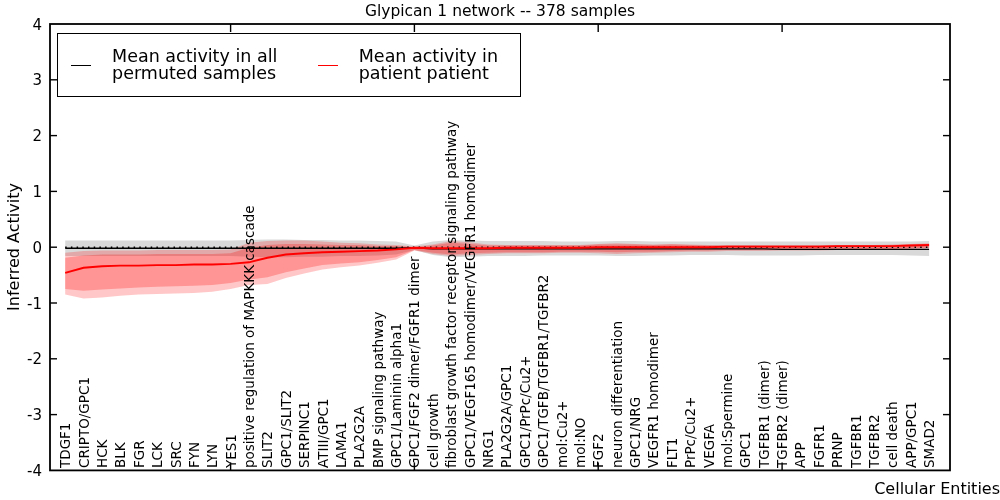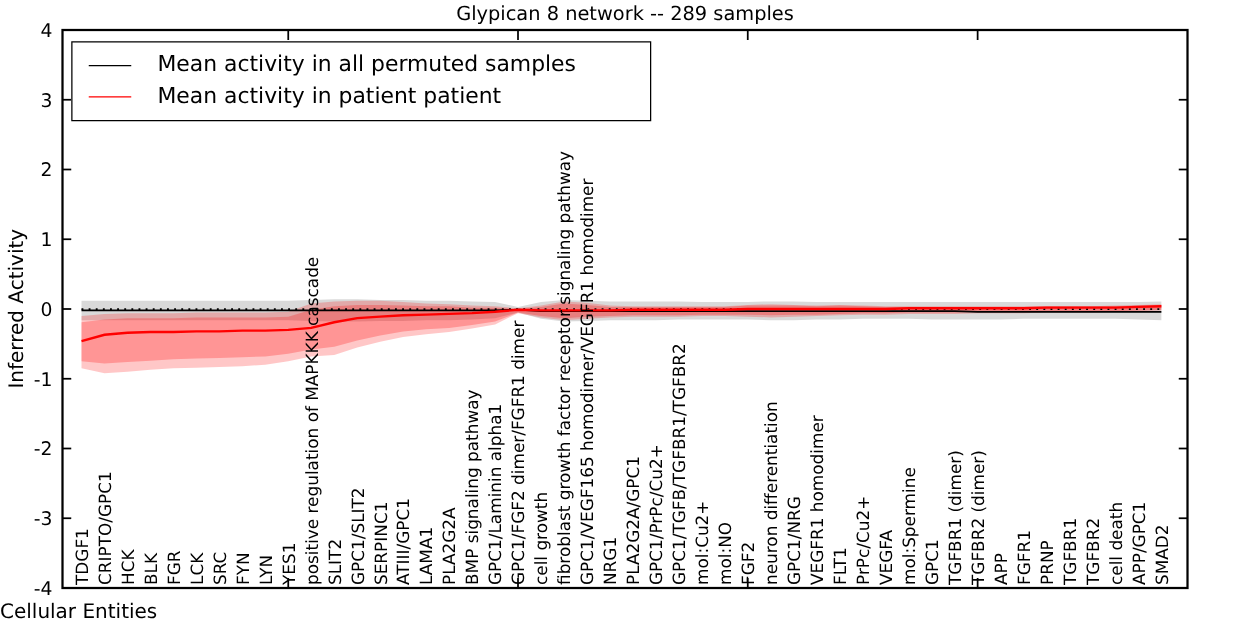--- a/index.html
+++ b/index.html
@@ -1,34 +1,34 @@
 <!DOCTYPE html>
 <html><head>
 <meta charset="utf-8">
 <style>
   html,body{margin:0;padding:0;background:#fff}
   .fig{position:relative;width:1000px;height:500px;background:#ffffff;overflow:hidden;
        font-family:"DejaVu Sans","Liberation Sans",sans-serif;color:#000}
   .title{position:absolute;top:2px;left:0;width:1000px;text-align:center;font-size:15.5px}
   .ylab{position:absolute;top:247px;left:13px;transform:translate(-50%,-50%) rotate(-90deg);
         transform-origin:center;white-space:nowrap;font-size:16px}
-  .xlab{position:absolute;top:479px;left:0;width:1000px;text-align:left;font-size:16px}
+  .xlab{position:absolute;top:479px;left:0;width:1000px;text-align:right;font-size:16px}
   .plot{position:absolute;left:0;top:0;width:1000px;height:500px}
   .legend{position:absolute;left:57px;top:33px;width:464px;height:64px;border:1.6px solid #000;
-          background:#fff;box-sizing:border-box;display:flex;flex-direction:column;
+          background:#fff;box-sizing:border-box;display:flex;flex-direction:row;
           justify-content:center;gap:8px;padding-left:13px;z-index:5}
   .lrow{display:flex;align-items:center;gap:21px}
   .sw{display:inline-block;width:34px;height:0;border-top:1.8px solid #000}
   .ltext{font-size:17.5px;line-height:1}
 </style>
 </head>
 <body>
 
 <div class="fig">
-  <div class="title">Glypican 8 network -- 289 samples</div>
+  <div class="title">Glypican 1 network -- 378 samples</div>
   <div class="ylab">Inferred Activity</div>
   <div id="plot" class="plot"><svg width="1000" height="500" viewBox="0 0 1000 500" font-family="DejaVu Sans, Liberation Sans, sans-serif">
         <polygon points="65.2,240.5 83.6,240.5 102.0,240.5 120.3,240.5 138.7,240.5 157.1,240.5 175.5,240.5 193.9,240.5 212.2,240.5 230.6,240.5 249.0,239.9 267.4,239.4 285.8,239.4 304.2,239.9 322.5,239.9 340.9,240.5 359.3,240.5 377.7,241.1 396.1,241.6 414.4,245.5 432.8,241.6 451.2,239.9 469.6,240.5 488.0,241.1 506.3,241.1 524.7,241.1 543.1,241.1 561.5,241.6 579.9,241.6 598.2,241.6 616.6,241.1 635.0,241.1 653.4,241.6 671.8,241.6 690.1,241.6 708.5,241.6 726.9,241.6 745.3,241.6 763.7,241.6 782.1,241.6 800.4,241.6 818.8,241.6 837.2,241.6 855.6,241.6 874.0,241.6 892.3,241.6 910.7,241.6 929.1,241.1 929.1,256.1 910.7,255.6 892.3,255.0 874.0,255.0 855.6,255.0 837.2,255.0 818.8,255.0 800.4,255.6 782.1,255.6 763.7,255.6 745.3,255.6 726.9,255.0 708.5,255.0 690.1,255.0 671.8,255.6 653.4,255.6 635.0,256.1 616.6,256.1 598.2,255.6 579.9,255.6 561.5,255.6 543.1,255.6 524.7,256.1 506.3,256.1 488.0,256.1 469.6,256.7 451.2,257.2 432.8,255.0 414.4,250.0 396.1,254.5 377.7,255.6 359.3,256.1 340.9,256.1 322.5,256.7 304.2,256.7 285.8,257.2 267.4,257.2 249.0,256.7 230.6,256.1 212.2,256.1 193.9,256.1 175.5,256.1 157.1,256.1 138.7,256.1 120.3,256.1 102.0,256.1 83.6,256.1 65.2,256.1 " fill="rgba(0,0,0,0.15)" stroke="none"></polygon>
         <polygon points="65.2,252.8 83.6,251.1 102.0,250.5 120.3,250.5 138.7,250.5 157.1,250.0 175.5,250.0 193.9,250.0 212.2,250.0 230.6,249.4 249.0,242.7 267.4,241.1 285.8,240.5 304.2,240.5 322.5,241.6 340.9,242.7 359.3,243.3 377.7,244.4 396.1,245.0 414.4,246.6 432.8,244.4 451.2,241.1 469.6,242.2 488.0,244.4 506.3,245.0 524.7,245.0 543.1,245.0 561.5,245.0 579.9,245.0 598.2,243.9 616.6,243.3 635.0,243.9 653.4,244.4 671.8,243.9 690.1,244.4 708.5,245.0 726.9,245.0 745.3,245.0 763.7,245.0 782.1,245.0 800.4,245.0 818.8,245.0 837.2,245.0 855.6,245.0 874.0,245.0 892.3,244.4 910.7,243.9 929.1,243.3 929.1,248.3 910.7,248.9 892.3,249.4 874.0,250.0 855.6,250.0 837.2,250.0 818.8,250.5 800.4,250.5 782.1,250.5 763.7,251.1 745.3,251.1 726.9,251.1 708.5,251.7 690.1,251.7 671.8,252.2 653.4,252.8 635.0,253.3 616.6,253.9 598.2,253.3 579.9,252.8 561.5,252.8 543.1,253.3 524.7,253.3 506.3,253.3 488.0,253.9 469.6,255.0 451.2,256.1 432.8,253.9 414.4,250.5 396.1,259.5 377.7,262.8 359.3,265.6 340.9,267.3 322.5,269.5 304.2,273.4 285.8,277.9 267.4,284.0 249.0,285.1 230.6,289.0 212.2,291.8 193.9,293.0 175.5,293.5 157.1,294.1 138.7,294.6 120.3,295.7 102.0,297.4 83.6,298.5 65.2,294.6 " fill="rgba(255,0,0,0.22)" stroke="none"></polygon>
         <polygon points="65.2,257.8 83.6,255.6 102.0,254.5 120.3,254.5 138.7,254.5 157.1,253.9 175.5,253.9 193.9,253.9 212.2,253.9 230.6,253.3 249.0,247.8 267.4,245.0 285.8,243.9 304.2,243.9 322.5,244.4 340.9,245.0 359.3,245.0 377.7,246.1 396.1,246.1 414.4,247.2 432.8,245.5 451.2,242.7 469.6,243.9 488.0,245.5 506.3,245.5 524.7,245.5 543.1,245.5 561.5,245.5 579.9,245.5 598.2,244.4 616.6,244.4 635.0,244.4 653.4,245.0 671.8,244.4 690.1,245.0 708.5,245.5 726.9,245.5 745.3,245.5 763.7,245.5 782.1,245.5 800.4,245.5 818.8,245.5 837.2,245.0 855.6,245.0 874.0,245.0 892.3,245.0 910.7,244.4 929.1,243.9 929.1,247.8 910.7,248.3 892.3,248.9 874.0,248.9 855.6,248.9 837.2,248.9 818.8,249.4 800.4,249.4 782.1,249.4 763.7,250.0 745.3,250.0 726.9,250.0 708.5,250.5 690.1,250.5 671.8,251.1 653.4,251.7 635.0,251.7 616.6,252.2 598.2,251.7 579.9,251.7 561.5,251.7 543.1,252.2 524.7,252.2 506.3,252.2 488.0,252.8 469.6,253.3 451.2,254.5 432.8,252.8 414.4,250.0 396.1,257.2 377.7,260.0 359.3,262.3 340.9,263.4 322.5,265.1 304.2,268.4 285.8,272.3 267.4,277.3 249.0,279.6 230.6,282.9 212.2,285.1 193.9,285.7 175.5,286.3 157.1,286.8 138.7,287.4 120.3,288.5 102.0,289.6 83.6,290.7 65.2,289.0 " fill="rgba(255,0,0,0.25)" stroke="none"></polygon>
         <line x1="65.2" y1="247.2" x2="929.1" y2="247.2" stroke="#000" stroke-width="1.4" stroke-dasharray="1.5 4.2"></line>
         <polyline points="65.2,248.3 83.6,248.3 102.0,248.3 120.3,248.3 138.7,248.3 157.1,248.3 175.5,248.3 193.9,248.3 212.2,248.3 230.6,248.3 249.0,248.3 267.4,248.3 285.8,248.3 304.2,248.3 322.5,248.3 340.9,248.3 359.3,248.3 377.7,248.3 396.1,248.3 414.4,247.8 432.8,248.9 451.2,248.9 469.6,248.9 488.0,248.9 506.3,248.9 524.7,248.9 543.1,248.9 561.5,248.9 579.9,248.9 598.2,248.9 616.6,248.9 635.0,248.9 653.4,248.9 671.8,248.9 690.1,248.9 708.5,248.9 726.9,248.9 745.3,248.9 763.7,248.9 782.1,249.4 800.4,249.4 818.8,249.4 837.2,249.4 855.6,249.4 874.0,249.4 892.3,249.4 910.7,249.4 929.1,249.4" fill="none" stroke="#000000" stroke-width="1.4"></polyline>
         <polyline points="65.2,272.9 83.6,267.8 102.0,266.2 120.3,265.6 138.7,265.6 157.1,265.1 175.5,265.1 193.9,264.5 212.2,264.5 230.6,263.9 249.0,262.3 267.4,257.8 285.8,254.5 304.2,253.3 322.5,252.2 340.9,251.7 359.3,251.1 377.7,250.5 396.1,249.4 414.4,247.8 432.8,248.3 451.2,248.3 469.6,248.3 488.0,248.3 506.3,247.8 524.7,247.8 543.1,247.8 561.5,247.8 579.9,247.8 598.2,247.2 616.6,247.2 635.0,247.2 653.4,247.2 671.8,247.2 690.1,247.2 708.5,247.2 726.9,246.6 745.3,246.6 763.7,246.6 782.1,246.6 800.4,246.6 818.8,246.6 837.2,246.1 855.6,246.1 874.0,246.1 892.3,246.1 910.7,245.5 929.1,245.0" fill="none" stroke="#ff0000" stroke-width="1.9"></polyline>
         <rect x="50" y="24" width="900" height="446.4" fill="none" stroke="#000" stroke-width="1.8"></rect>
         <text x="42" y="29.5" text-anchor="end" font-size="15" fill="#000">4</text>

